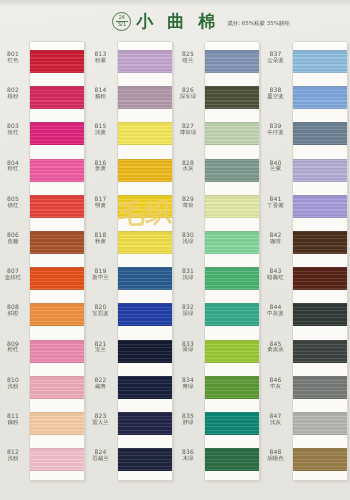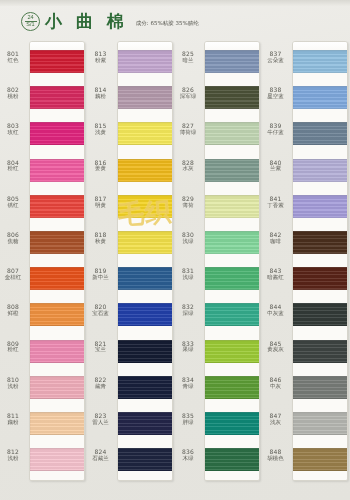--- a/index.html
+++ b/index.html
@@ -16,21 +16,21 @@
     background: linear-gradient(170deg, #efeeea 0%, #e7e6e0 40%, #e4e3dd 100%);
   }
   
   #top-edge {
     position: absolute; left: 0; top: 0; width: 350px; height: 6px;
     background: linear-gradient(180deg, #d9d8d2 0%, #ecebe6 100%);
   }
   #header {
     position: absolute;
     left: 0; top: 8px; width: 290px; height: 26px;
-    display: flex; align-items: center; justify-content: flex-start; padding-left: 21px;
+    display: flex; align-items: center; justify-content: flex-end; padding-left: 21px;
   }
   #badge {
     width: 19px; height: 19px; border-radius: 50%;
     border: 1px solid #4e7b4e;
     color: #3f6f3f;
     font-size: 5.5px; line-height: 1;
     display: flex; flex-direction: column;
     align-items: center; justify-content: center;
     margin-right: 5px;
     position: relative;

